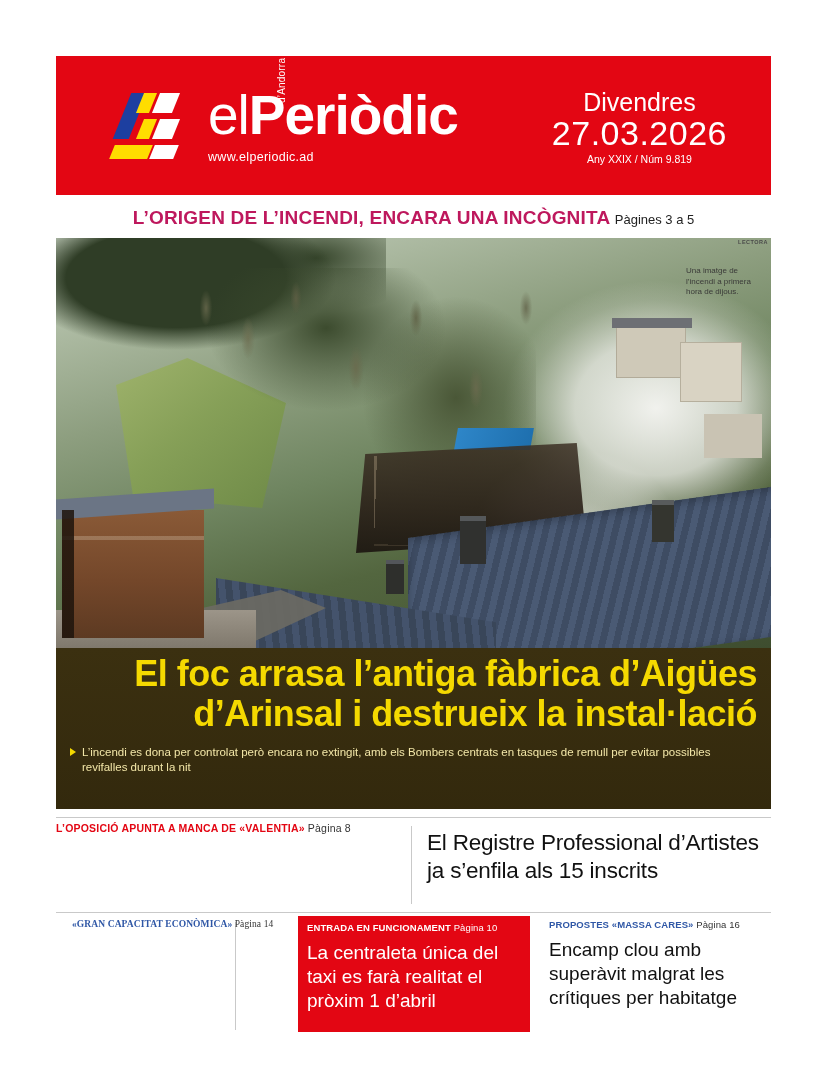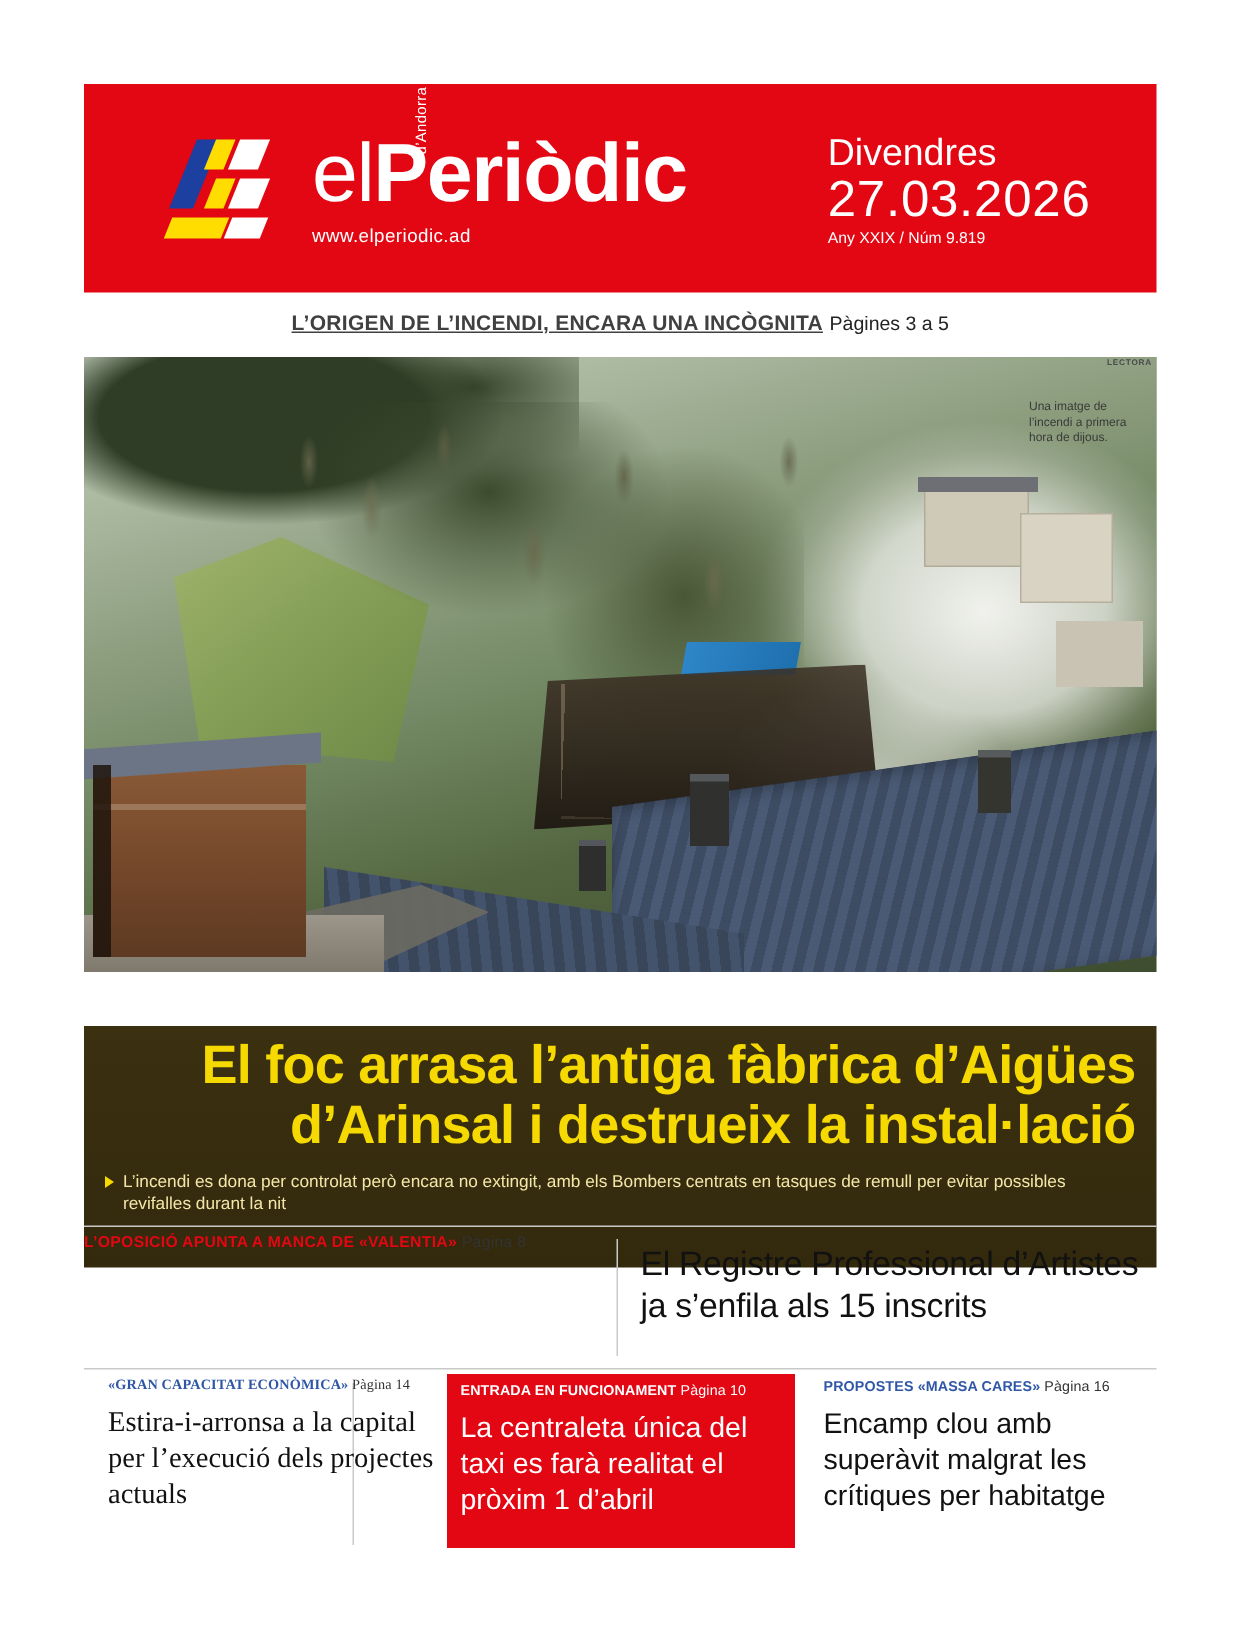--- a/index.html
+++ b/index.html
@@ -74,40 +74,40 @@
   }
   .title-url {
     color: #ffffff;
     font-size: 12.5px;
     margin-top: 7px;
     letter-spacing: 0.3px;
   }
   .dateblock {
     margin-left: auto;
     margin-right: 44px;
+    text-align: center;
     color: #ffffff;
   }
   .date-day { font-size: 25px; line-height: 30px; }
   .date-num { font-size: 34px; line-height: 32px; letter-spacing: 0.5px; }
   .date-meta { font-size: 10.5px; margin-top: 4px; }
 
   
   .topkicker {
     position: absolute;
     left: 56px; top: 207px;
     width: 715px;
     text-align: center;
     white-space: nowrap;
   }
   .topkicker .k-main {
-    color: #404040;
-    font-size: 14px;
+    color: #be185d;
+    font-size: 19px;
     font-weight: bold;
     letter-spacing: 0.2px;
-    text-decoration: underline;
   }
   .topkicker .k-pag {
     color: #222222;
     font-size: 13px;
     font-weight: normal;
   }
 
   
   .photo-wrap {
     position: absolute;
@@ -264,21 +264,21 @@
     left: 630px; top: 28px;
     width: 78px;
     font-size: 8px;
     line-height: 10.5px;
     color: #3a3a38;
   }
 
   
   .headline-band {
     position: absolute;
-    left: 56px; top: 684px;
+    left: 56px; top: 648px;
     width: 715px; height: 161px;
     background: #3a2f10;
     background: linear-gradient(180deg,#3b3010 0%, #33290d 100%);
     padding: 6px 14px 10px 14px;
   }
   .headline-band h1 {
     margin: 0;
     color: #f5d900;
     font-size: 36px;
     line-height: 40px;
@@ -457,21 +457,20 @@
       <div class="sec-head">El Registre Professional d’Artistes ja s’enfila als 15 inscrits</div>
     </div>
   </div>
 
   <div class="bot-row">
     <div class="bot-col c1">
       <div class="bot-kicker">
         <span>«GRAN CAPACITAT ECONÒMICA»</span>
         <span class="pag">Pàgina 14</span>
       </div>
-      <div class="bot-head">Estira-i-arronsa a la capital per l’execució dels projectes actuals</div>
     </div>
 
     <div class="redbox">
       <div class="bot-kicker">
         <span>ENTRADA EN FUNCIONAMENT</span>
         <span class="pag">Pàgina 10</span>
       </div>
       <div class="bot-head">La centraleta única del taxi es farà realitat el pròxim 1 d’abril</div>
     </div>
 

